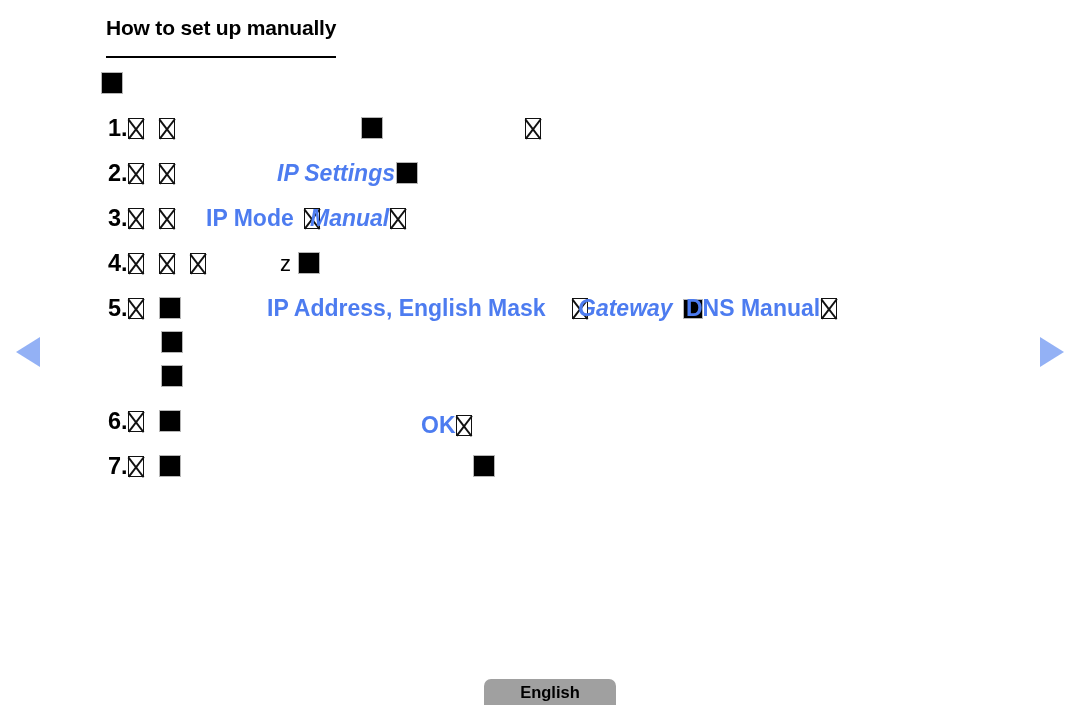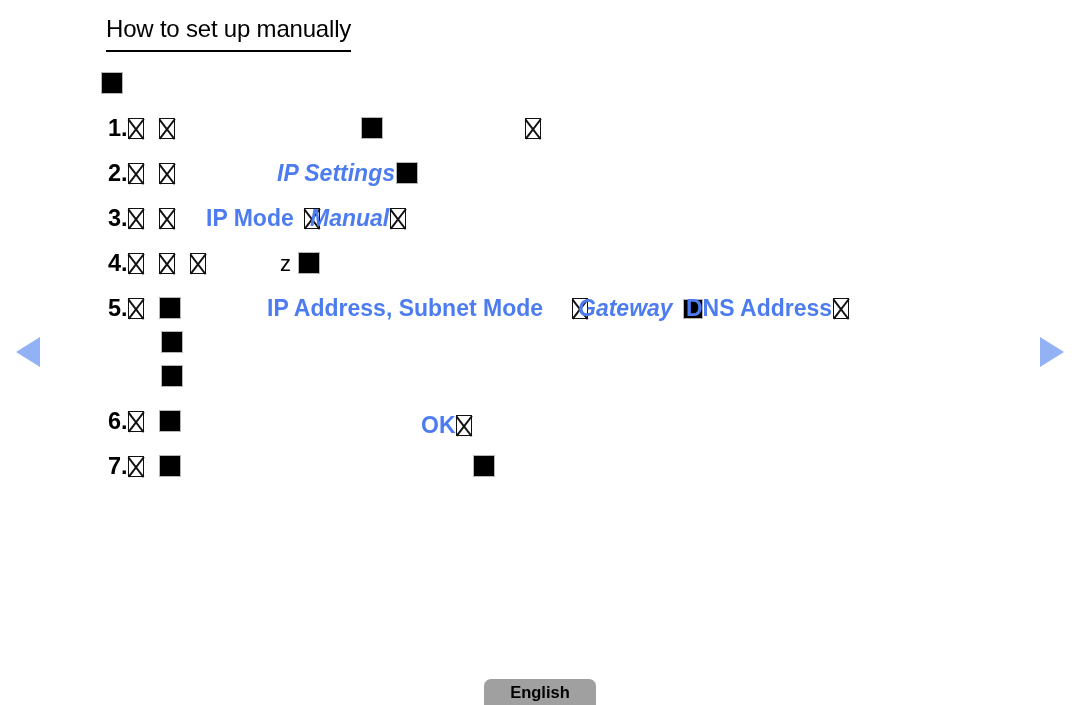--- a/index.html
+++ b/index.html
@@ -14,25 +14,25 @@
     color: #000000;
     overflow: hidden;
     position: relative;
   }
 
   
   #page-title {
     position: absolute;
     left: 106px;
     top: 16px;
-    font-size: 24px;
-    font-weight: normal;
+    font-size: 21px;
+    font-weight: bold;
     letter-spacing: -0.2px;
     color: #000;
-    padding-bottom: 7px;
+    padding-bottom: 16px;
     border-bottom: 2px solid #000;
     display: inline-block;
     line-height: 1.12;
     white-space: nowrap;
   }
 
   
   #content {
     position: absolute;
     left: 0;
@@ -129,21 +129,21 @@
     border-top: 15px solid transparent;
     border-bottom: 15px solid transparent;
     border-left: 24px solid #93b1f5;
   }
 
   
   #language-button {
     position: absolute;
     left: 484px;
     top: 679px;
-    width: 112px;
+    width: 132px;
     height: 26px;
     background: #a0a0a0;
     border-radius: 7px 7px 0 0;
     color: #000;
     font-size: 16.5px;
     font-weight: bold;
     display: flex;
     align-items: center;
     justify-content: center;
     cursor: pointer;
@@ -195,33 +195,33 @@
     <span class="num">4.</span><span class="tofu-x"></span><span class="gap-sm"></span><span class="tofu-x"></span><span class="gap-sm"></span><span class="tofu-x"></span>
   </div>
   <div class="row" style="left:280px; top:252px;">
     <span class="zglyph">z</span><span class="gap-sm" style="width:6px"></span><span class="tofu-solid"></span>
   </div>
 
   <div class="row" style="left:108px; top:297px;">
     <span class="num">5.</span><span class="tofu-x"></span><span class="gap-sm"></span><span class="tofu-solid"></span>
   </div>
   <div class="row" style="left:267px; top:297px;">
-    <span class="hl">IP Address, Subnet Mode</span>
+    <span class="hl">IP Address, English Mask</span>
   </div>
   <div class="row" style="left:571px; top:297px;">
     <span class="tofu-x"></span>
   </div>
   <div class="row" style="left:578px; top:297px;font-style:italic;">
     <span class="hl">Gateway</span>
   </div>
   <div class="row" style="left:682px; top:297px;">
     <span class="tofu-solid sm"></span>
   </div>
   <div class="row" style="left:686px; top:297px;">
-    <span class="hl">DNS Address</span><span class="tofu-x"></span>
+    <span class="hl">DNS Manual</span><span class="tofu-x"></span>
   </div>
 
   <div class="row" style="left:160px; top:331px;">
     <span class="tofu-solid"></span>
   </div>
   <div class="row" style="left:160px; top:365px;">
     <span class="tofu-solid"></span>
   </div>
 
   <div class="row" style="left:108px; top:410px;">

